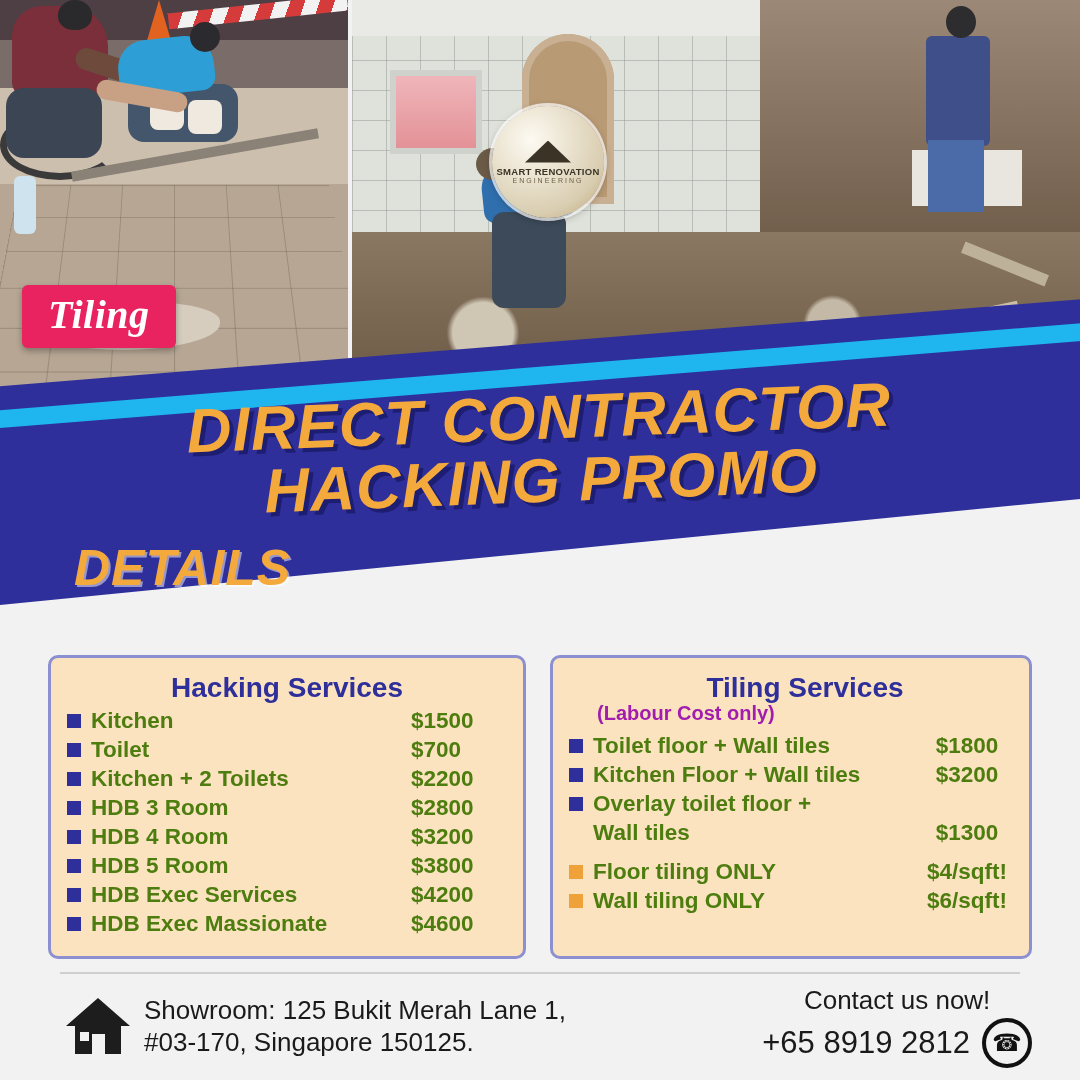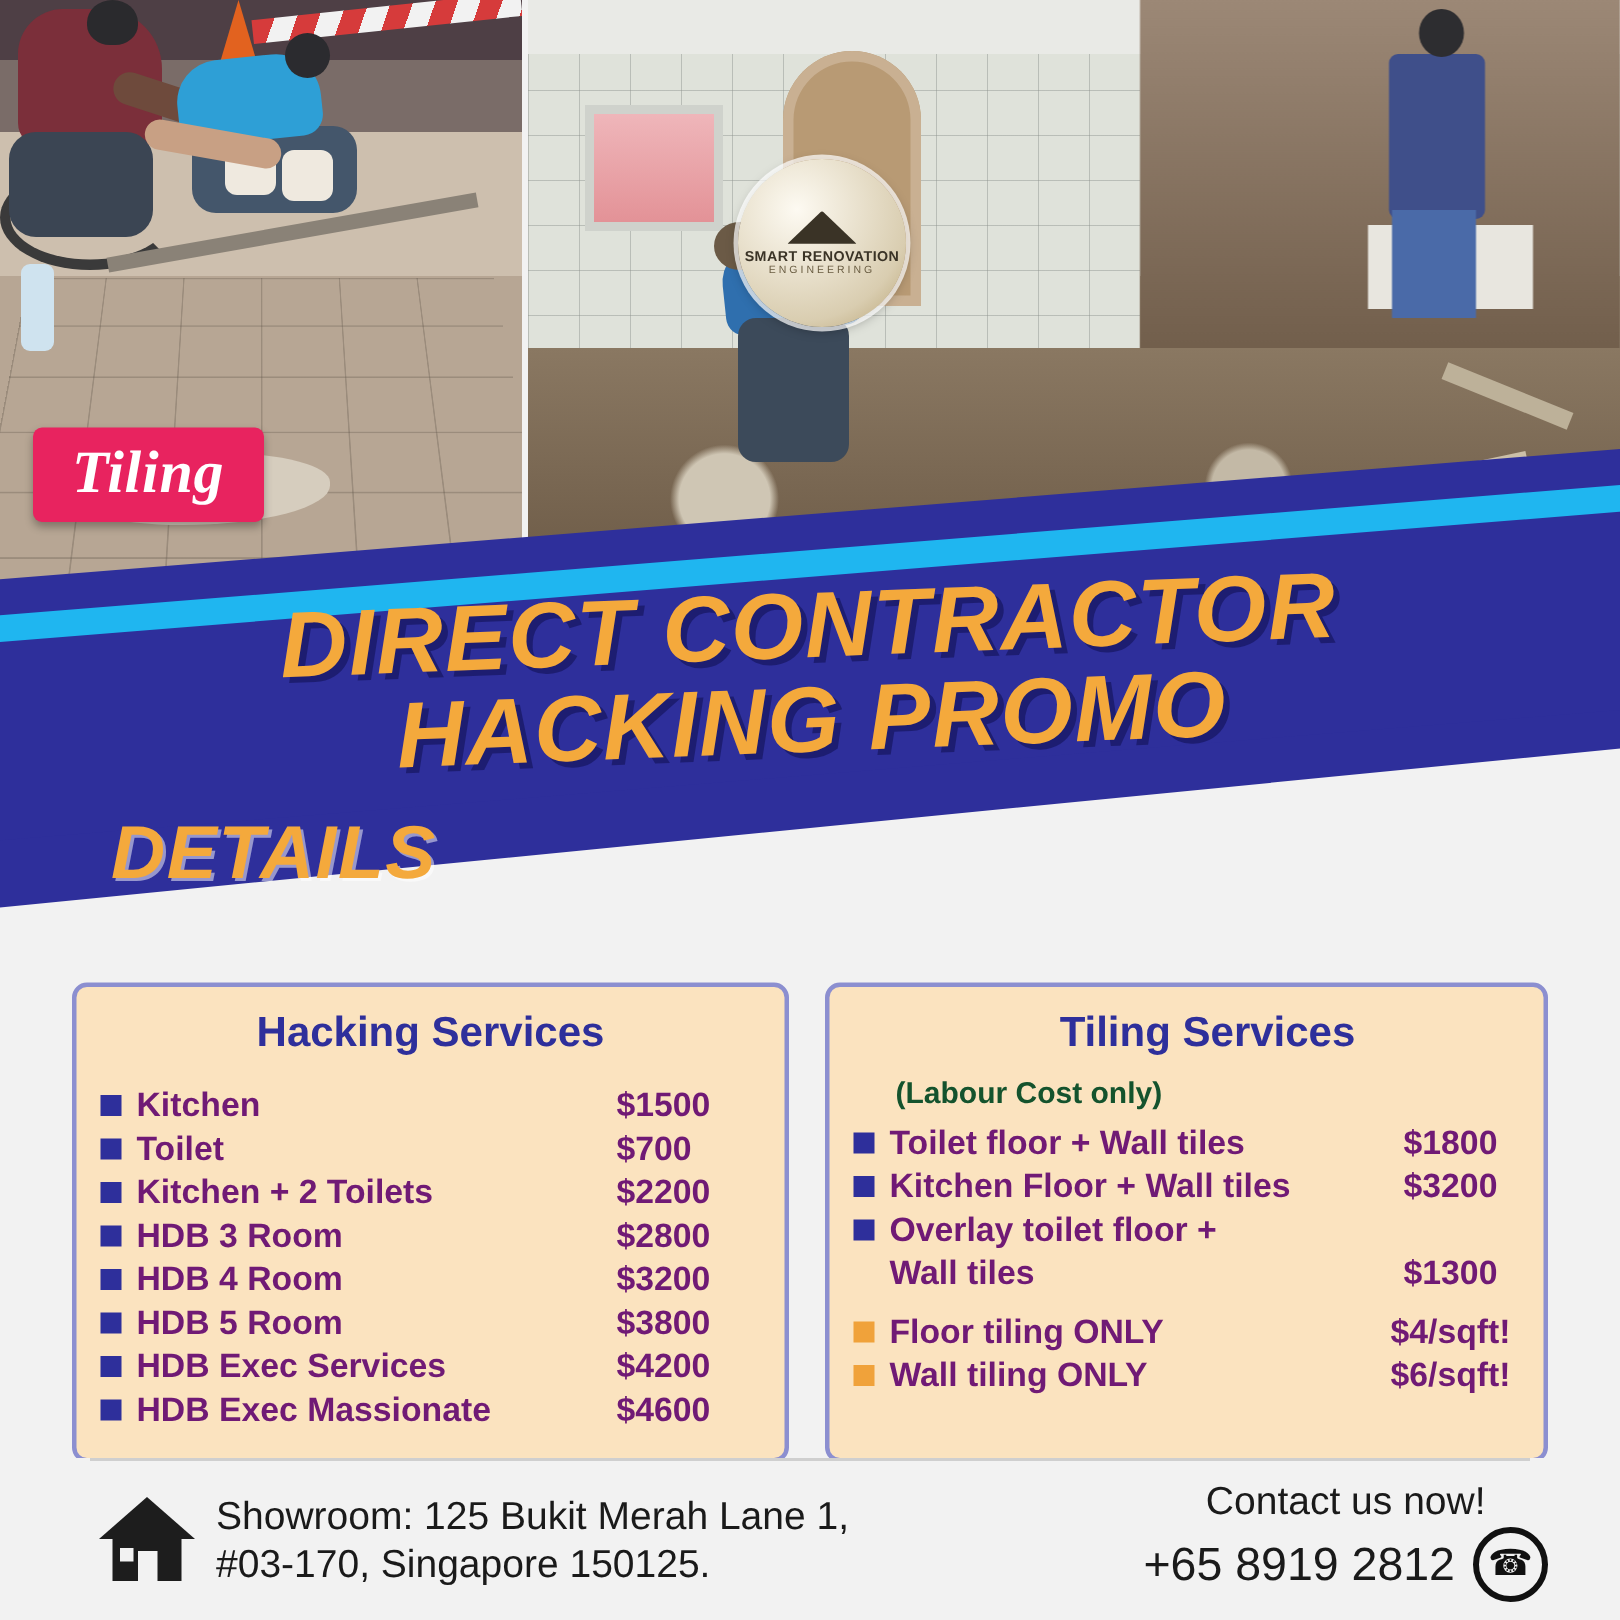--- a/index.html
+++ b/index.html
@@ -179,29 +179,29 @@
   
   .cards { position: absolute; top: 655px; left: 48px; width: 984px; display: flex; gap: 24px; }
   .card {
     background: #fbe3bf; border: 3px solid #8c8fd0; border-radius: 10px;
     padding: 14px 16px 18px 16px;
   }
   .card.left { width: 478px; }
   .card.right { width: 482px; }
   .card h3 {
     text-align: center; color: #2e2f9b; font-size: 28px; font-weight: bold;
-    margin-bottom: 18px;
+    margin-bottom: 2px;
   }
   .card.right h3 { text-align: center; padding-left: 28px; }
   .sub {
-    color: #14532d; font-weight: bold; font-size: 20px; padding-left: 28px; margin-top: -4px; margin-bottom: 6px;
+    color: #a21caf; font-weight: bold; font-size: 20px; padding-left: 28px; margin-top: -4px; margin-bottom: 6px;
   }
   .row {
     display: flex; align-items: baseline; gap: 10px;
-    color: #701a75; font-weight: bold; font-size: 22.5px;
+    color: #4d7c0f; font-weight: bold; font-size: 22.5px;
     padding: 1.5px 0;
   }
   .bullet { width: 14px; height: 14px; background: #2e2f9b; flex: 0 0 14px; }
   .bullet.orange { background: #f0a23a; }
   .rname { flex: 1; white-space: nowrap; }
   .rprice { white-space: nowrap; }
   .card.left .rname { min-width: 268px; }
   .card.left .rprice { width: 96px; text-align: left; margin-left: 39px; }
   .card.right .rname { min-width: 300px; }
   .card.right .rprice { width: 92px; text-align: center; }

